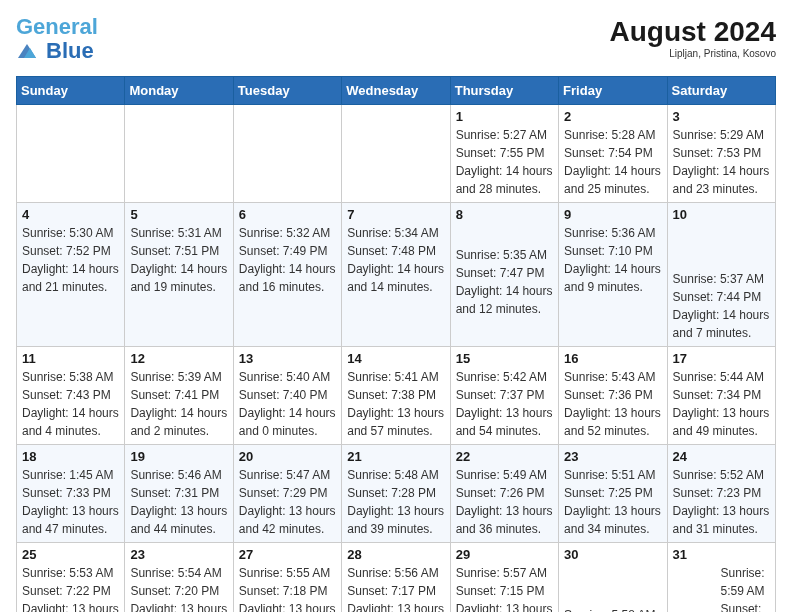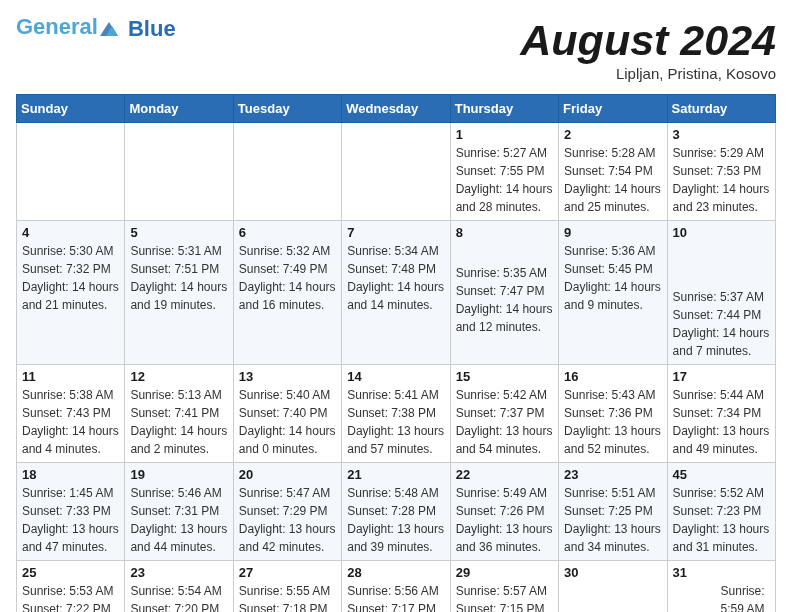--- a/index.html
+++ b/index.html
@@ -11,43 +11,42 @@
       padding: 16px;
     }
     .header {
       display: flex;
       justify-content: space-between;
       align-items: flex-start;
       margin-bottom: 12px;
     }
     .logo {
       display: flex;
-      flex-direction: row;
+      flex-direction: column;
       align-items: flex-start;
     }
     .logo-text {
       font-size: 22px;
       font-weight: bold;
       color: #1a3a5c;
       line-height: 1;
     }
     .logo-text span {
       color: #4da6d8;
     }
     .title-block {
       text-align: right;
     }
     .month-year {
-      font-size: 43px;
+      font-size: 28px;
       font-weight: bold;
       color: #1a1a1a;
-      font-style: italic;
     }
     .location {
-      font-size: 15px;
+      font-size: 10px;
       color: #333;
     }
     table {
       width: 100%;
       border-collapse: collapse;
       table-layout: fixed;
     }
     thead tr th {
       background: #2a6db5;
       color: #fff;
@@ -144,21 +143,21 @@
           <div class="day-info" style="white-space: pre-line;">Sunrise: 5:29 AM
 Sunset: 7:53 PM
 Daylight: 14 hours
 and 23 minutes.</div>
         </td>
       </tr>
       <tr>
         <td>
           <span class="day-number">4</span>
           <div class="day-info" style="white-space: pre-line;">Sunrise: 5:30 AM
-Sunset: 7:32 PM
+Sunset: 7:52 PM
 Daylight: 14 hours
 and 21 minutes.</div>
         </td>
         <td>
           <span class="day-number">5</span>
           <div class="day-info" style="white-space: pre-line;">Sunrise: 5:31 AM
 Sunset: 7:51 PM
 Daylight: 14 hours
 and 19 minutes.</div>
         </td>
@@ -179,21 +178,21 @@
         <td>
           <span class="day-number">8</span>
           <div class="day-info" style="white-space: pre-line; margin-top: 24px;">Sunrise: 5:35 AM
 Sunset: 7:47 PM
 Daylight: 14 hours
 and 12 minutes.</div>
         </td>
         <td>
           <span class="day-number">9</span>
           <div class="day-info" style="white-space: pre-line;">Sunrise: 5:36 AM
-Sunset: 5:45 PM
+Sunset: 7:10 PM
 Daylight: 14 hours
 and 9 minutes.</div>
         </td>
         <td>
           <span class="day-number">10</span>
           <div class="day-info" style="white-space: pre-line; margin-top: 48px;">Sunrise: 5:37 AM
 Sunset: 7:44 PM
 Daylight: 14 hours
 and 7 minutes.</div>
         </td>
@@ -201,21 +200,21 @@
       <tr>
         <td>
           <span class="day-number">11</span>
           <div class="day-info" style="white-space: pre-line;">Sunrise: 5:38 AM
 Sunset: 7:43 PM
 Daylight: 14 hours
 and 4 minutes.</div>
         </td>
         <td>
           <span class="day-number">12</span>
-          <div class="day-info" style="white-space: pre-line;">Sunrise: 5:13 AM
+          <div class="day-info" style="white-space: pre-line;">Sunrise: 5:39 AM
 Sunset: 7:41 PM
 Daylight: 14 hours
 and 2 minutes.</div>
         </td>
         <td>
           <span class="day-number">13</span>
           <div class="day-info" style="white-space: pre-line;">Sunrise: 5:40 AM
 Sunset: 7:40 PM
 Daylight: 14 hours
 and 0 minutes.</div>
@@ -286,21 +285,21 @@
 and 36 minutes.</div>
         </td>
         <td>
           <span class="day-number">23</span>
           <div class="day-info" style="white-space: pre-line;">Sunrise: 5:51 AM
 Sunset: 7:25 PM
 Daylight: 13 hours
 and 34 minutes.</div>
         </td>
         <td>
-          <span class="day-number">45</span>
+          <span class="day-number">24</span>
           <div class="day-info" style="white-space: pre-line;">Sunrise: 5:52 AM
 Sunset: 7:23 PM
 Daylight: 13 hours
 and 31 minutes.</div>
         </td>
       </tr>
       <tr>
         <td>
           <span class="day-number">25</span>
           <div class="day-info" style="white-space: pre-line;">Sunrise: 5:53 AM

